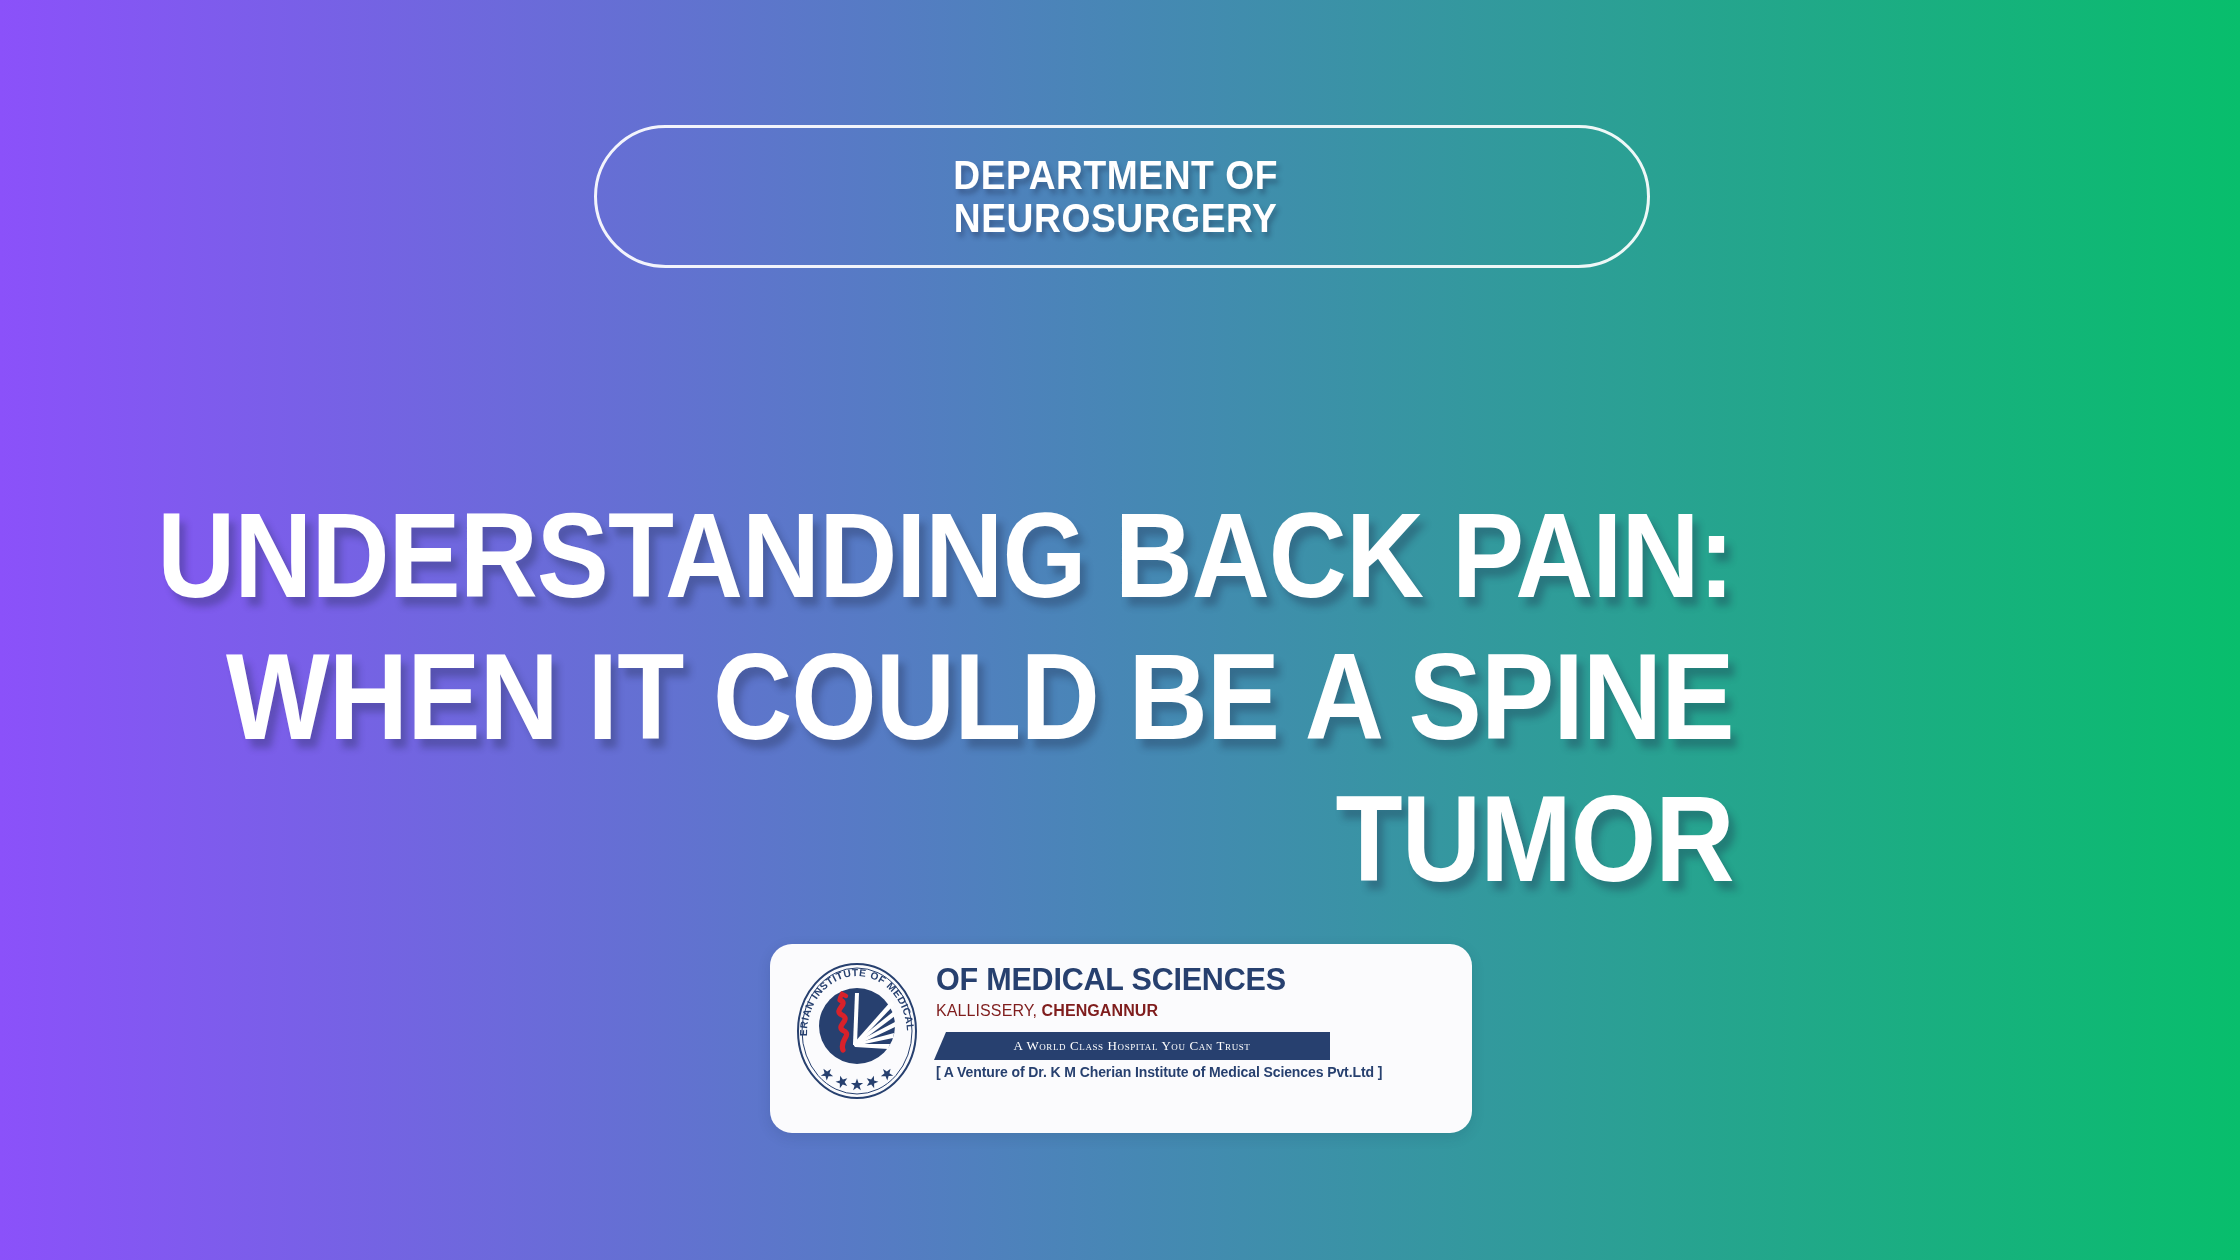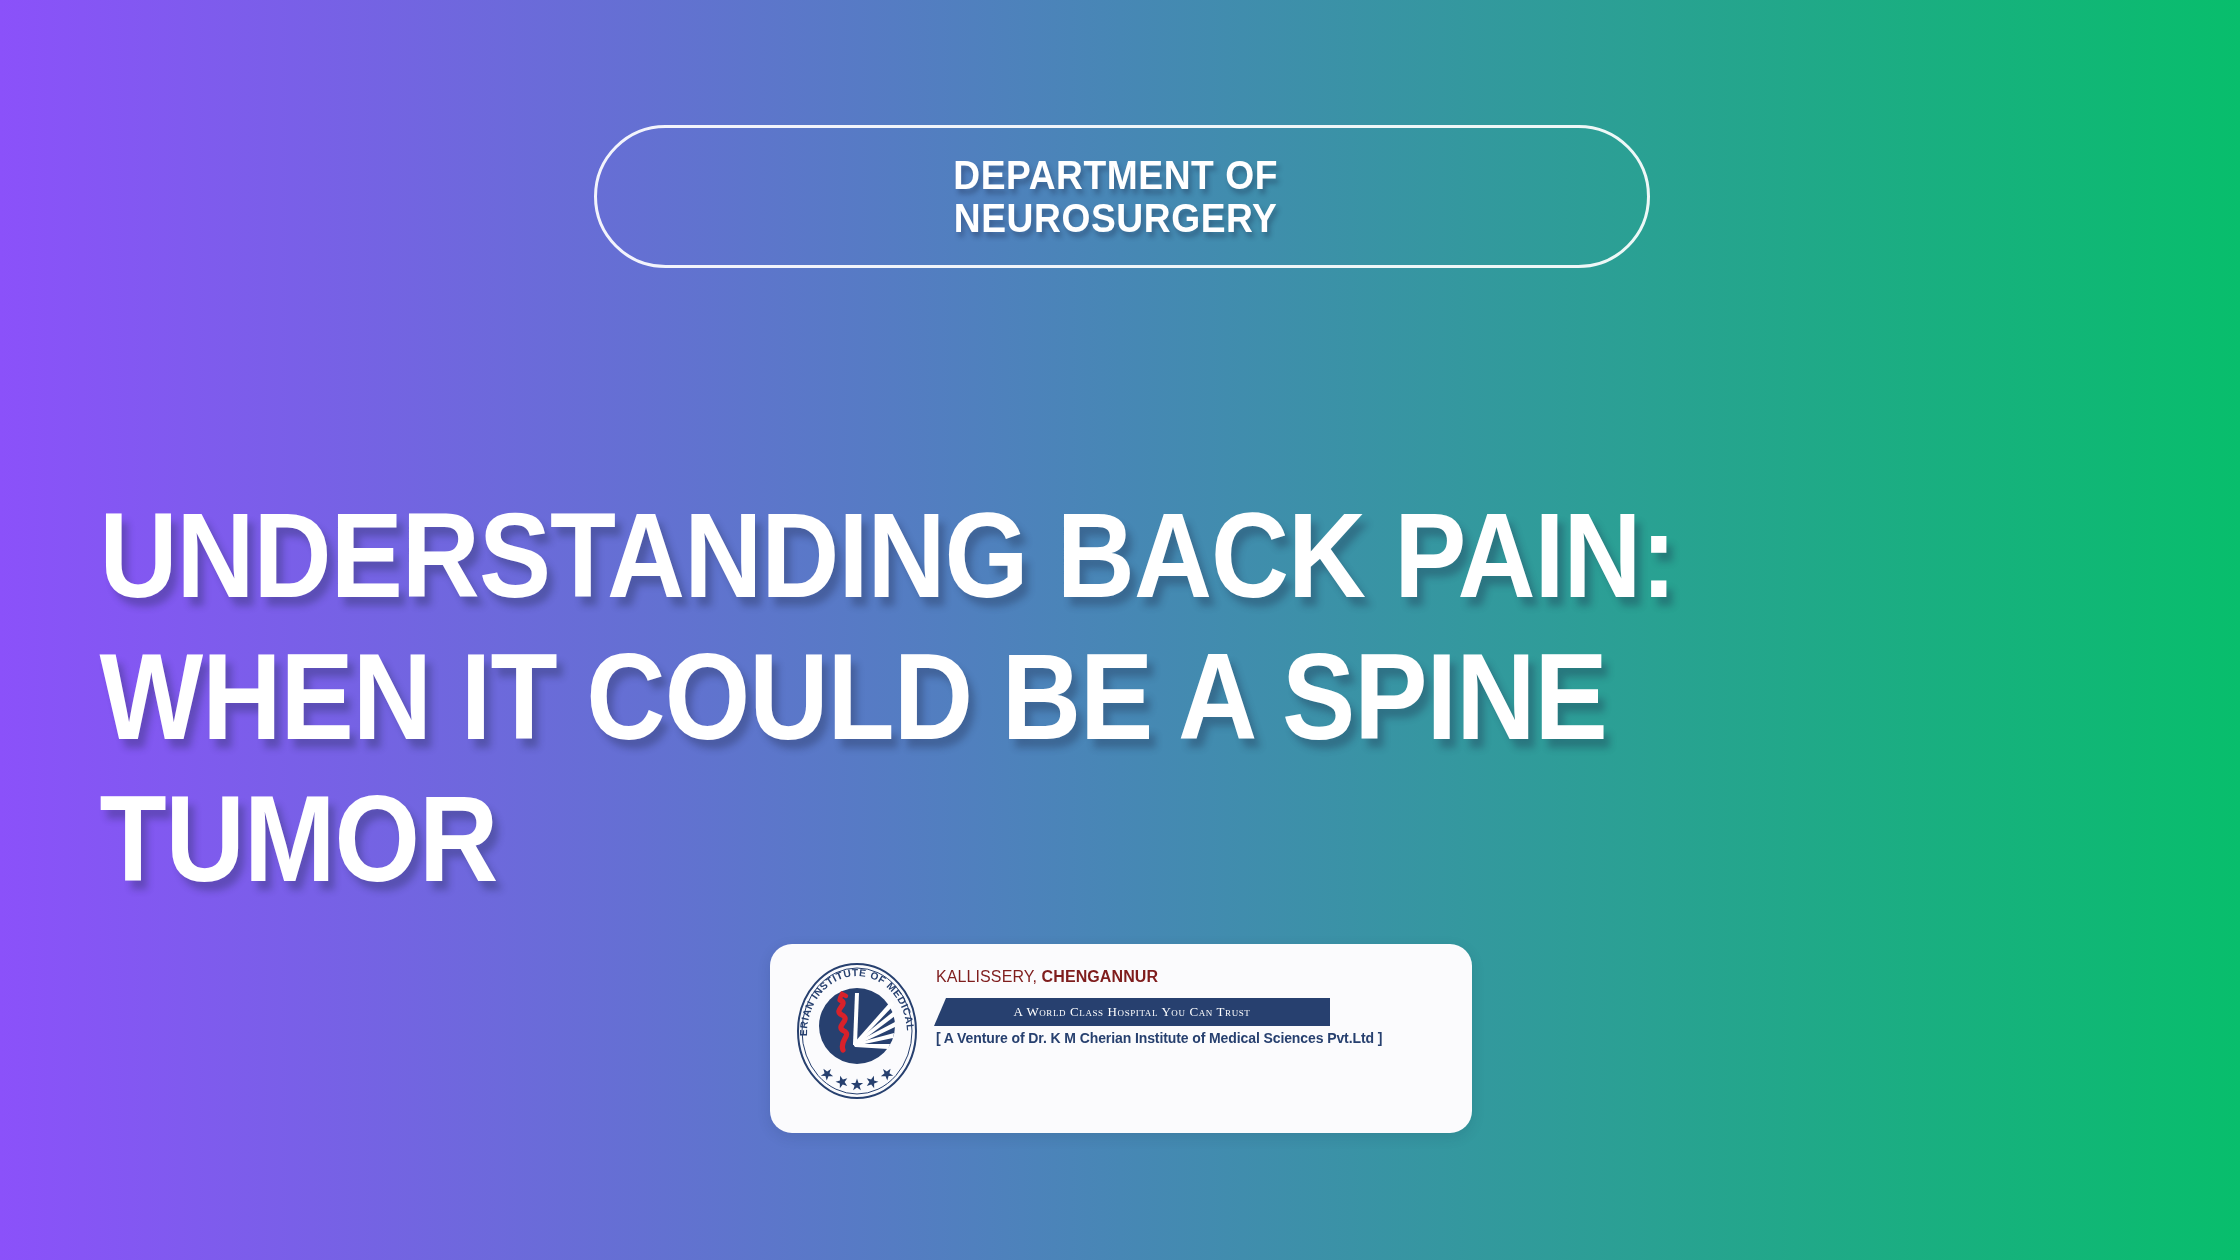--- a/index.html
+++ b/index.html
@@ -45,24 +45,24 @@
     line-height: 1.06;
     letter-spacing: 0.6px;
     text-shadow: 3px 5px 6px rgba(20,30,60,0.33);
     transform: scaleX(0.93);
     white-space: pre-line;
   }
 
   
   .headline {
     position: absolute;
-    left: 9px;
+    left: 16px;
     top: 484px;
     width: 1808px;
-    text-align: left;
+    text-align: right;
     color: #ffffff;
     font-family: "Liberation Sans", sans-serif;
     font-weight: 700;
     font-size: 124px;
     line-height: 142px;
     letter-spacing: -1px;
     text-transform: uppercase;
     text-shadow: 7px 9px 8px rgba(25,35,65,0.30);
   }
   .headline-line {
@@ -202,20 +202,21 @@
           <polygon transform="translate(34,114) rotate(-34) scale(0.92)" points="0,-7 1.7,-2.2 6.7,-2.2 2.7,0.9 4.2,5.7 0,2.8 -4.2,5.7 -2.7,0.9 -6.7,-2.2 -1.7,-2.2"></polygon>
           <polygon transform="translate(49,122) rotate(-17) scale(0.92)" points="0,-7 1.7,-2.2 6.7,-2.2 2.7,0.9 4.2,5.7 0,2.8 -4.2,5.7 -2.7,0.9 -6.7,-2.2 -1.7,-2.2"></polygon>
           <polygon transform="translate(64,125) scale(0.92)" points="0,-7 1.7,-2.2 6.7,-2.2 2.7,0.9 4.2,5.7 0,2.8 -4.2,5.7 -2.7,0.9 -6.7,-2.2 -1.7,-2.2"></polygon>
           <polygon transform="translate(79,122) rotate(17) scale(0.92)" points="0,-7 1.7,-2.2 6.7,-2.2 2.7,0.9 4.2,5.7 0,2.8 -4.2,5.7 -2.7,0.9 -6.7,-2.2 -1.7,-2.2"></polygon>
           <polygon transform="translate(94,114) rotate(34) scale(0.92)" points="0,-7 1.7,-2.2 6.7,-2.2 2.7,0.9 4.2,5.7 0,2.8 -4.2,5.7 -2.7,0.9 -6.7,-2.2 -1.7,-2.2"></polygon>
         </g>
       </svg>
     </div>
 
     <div class="logo-text">
+      <div class="logo-line2">OF MEDICAL SCIENCES</div>
       <div class="logo-city">
         <span class="thin">KALLISSERY, </span><span class="bold">CHENGANNUR</span>
       </div>
       <div class="tagline-banner">
         <span>A World Class Hospital You Can Trust</span>
       </div>
       <div class="venture-line">[ A Venture of Dr. K M Cherian Institute of Medical Sciences Pvt.Ltd ]</div>
     </div>
 
   </div>

